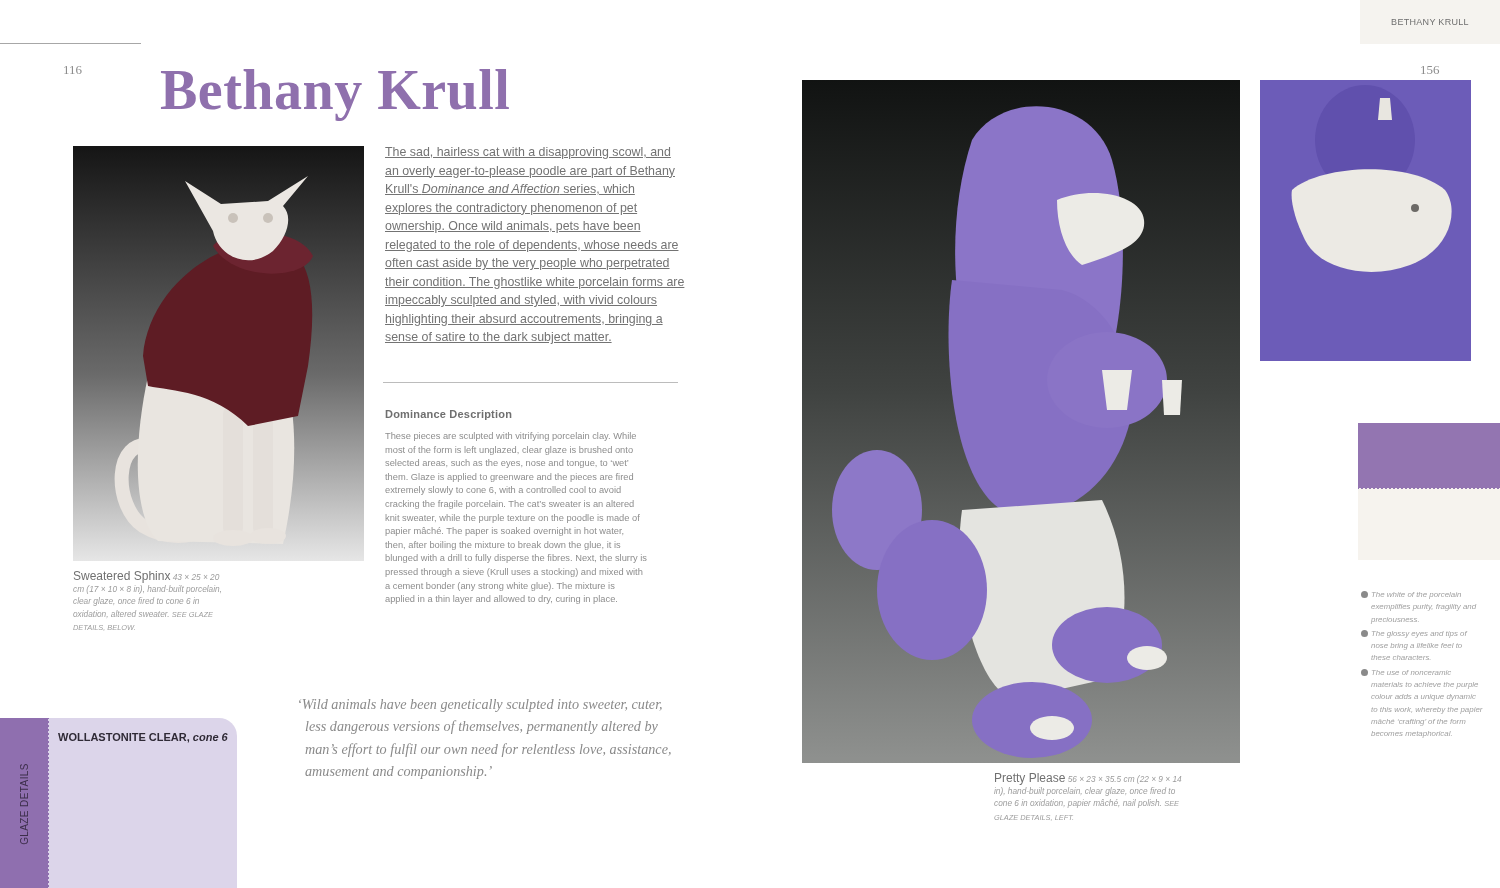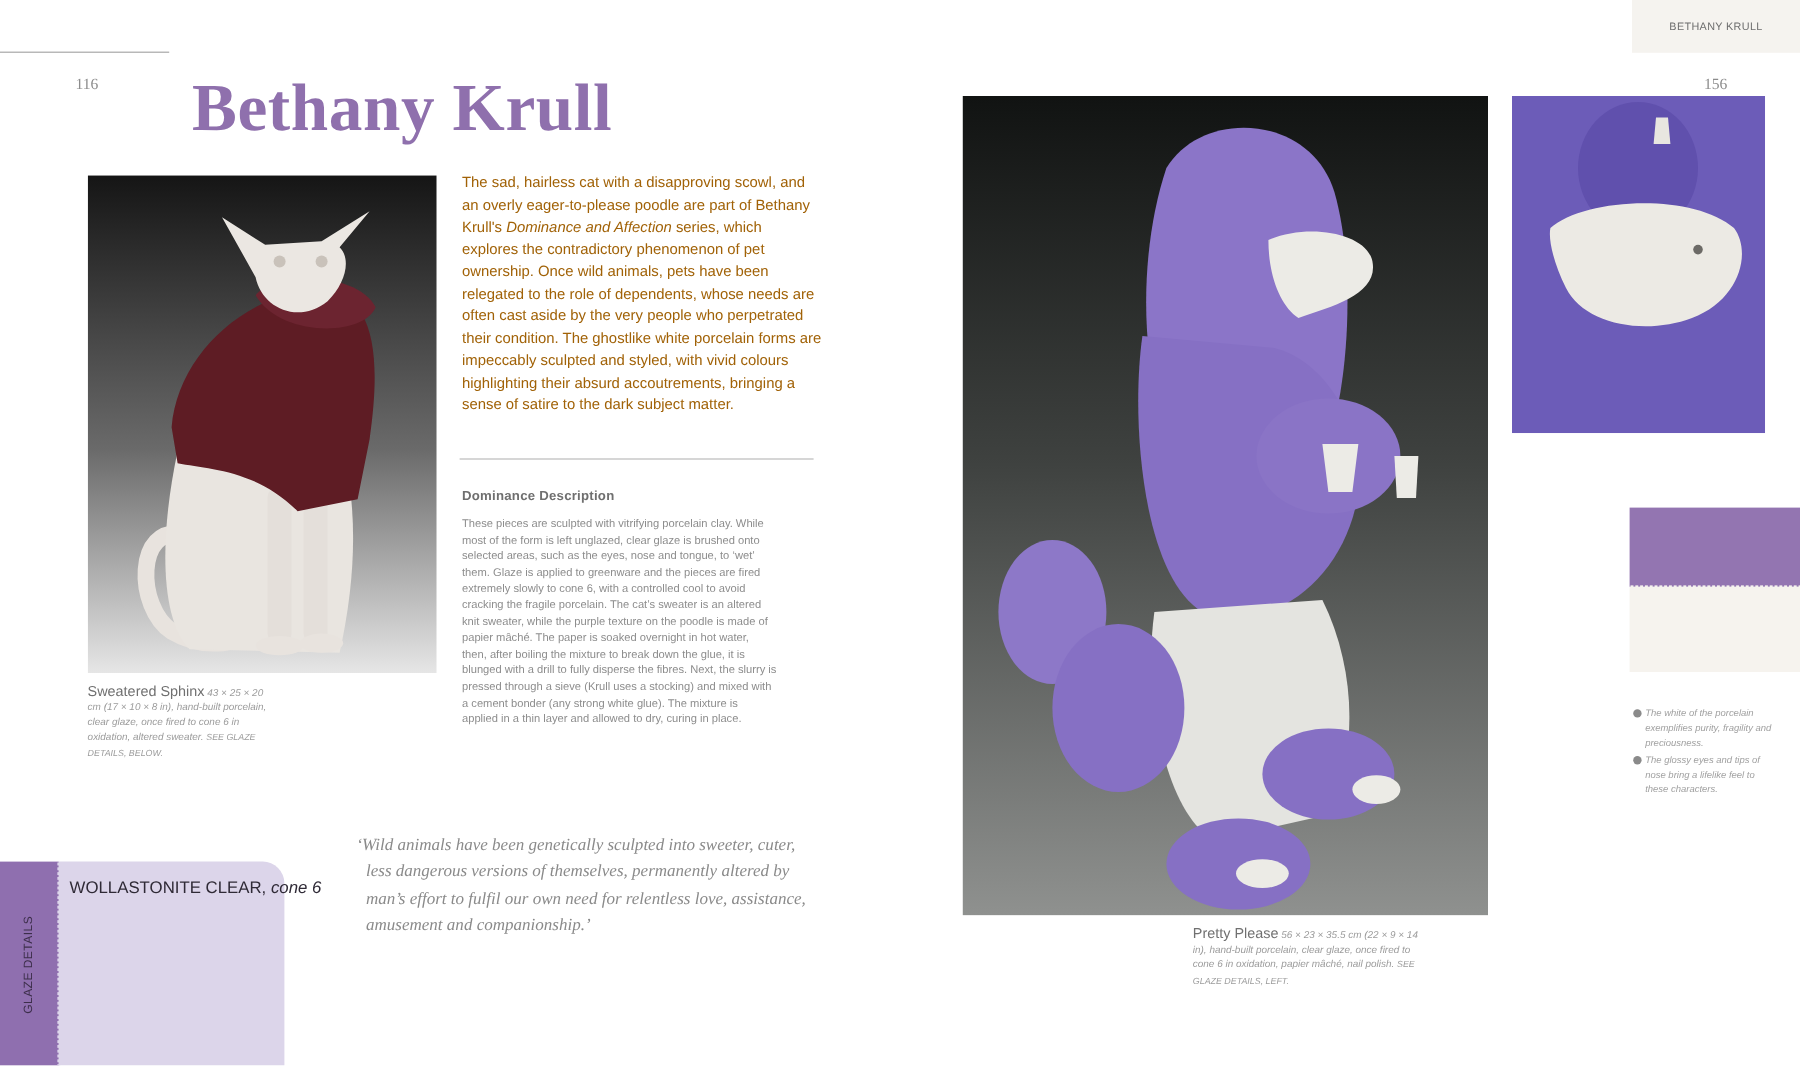--- a/index.html
+++ b/index.html
@@ -20,21 +20,21 @@
   .title { left: 160px; top: 62px; font-family: "Liberation Serif", serif; font-size: 56px; color: #8f70ad; letter-spacing: 0.5px; line-height: 1; }
 
   
   .photo { overflow: hidden; }
   .photo svg { display: block; width: 100%; height: 100%; }
   .photo-sphinx { left: 73px; top: 146px; width: 291px; height: 415px; }
   .photo-poodle { left: 802px; top: 80px; width: 438px; height: 683px; }
   .photo-detail { left: 1260px; top: 80px; width: 211px; height: 281px; }
 
   
-  .intro { left: 385px; top: 143px; width: 300px; font-size: 12.4px; line-height: 18.5px; color: #a16207; }
+  .intro { left: 385px; top: 143px; width: 300px; font-size: 12.4px; line-height: 18.5px; color: #737373; text-decoration: underline; }
   .intro em { font-style: italic; }
   .rule { left: 383px; top: 382px; width: 295px; height: 1px; background: #bcbcbc; }
   .tech-head { left: 385px; top: 408px; font-size: 11px; color: #6f6f6f; letter-spacing: 0.2px; }
   .tech-body { left: 385px; top: 430px; width: 262px; font-size: 9.3px; line-height: 13.6px; color: #8d8d8d; }
 
   .caption { font-size: 8.3px; line-height: 12.2px; color: #9c9c9c; font-style: italic; }
   .caption .cap-title { font-style: normal; font-size: 12px; color: #707070; }
   .caption .cap-ref { font-style: italic; text-transform: uppercase; font-size: 7.4px; }
   .cap-sphinx { left: 73px; top: 570px; width: 152px; }
   .cap-poodle { left: 994px; top: 772px; width: 195px; }
@@ -43,21 +43,21 @@
   .quote p { padding-left: 8px; text-indent: -8px; }
 
   
   .glaze { left: 0; top: 718px; width: 237px; height: 170px; }
   .glaze-tab { position: absolute; left: 0; top: 0; width: 49px; height: 170px; background: #8f6faf; }
   .glaze-tab::after { content: ""; position: absolute; right: -2px; top: 0; width: 4px; height: 100%;
     background-image: radial-gradient(circle at 2px 2px, #dcd5ea 1.2px, transparent 1.3px); background-size: 4px 4px; }
   .glaze-tab-label { position: absolute; left: 24px; top: 86px; transform: translate(-50%, -50%) rotate(-90deg);
     font-size: 10px; color: #3c2e4a; letter-spacing: 0.4px; white-space: nowrap; }
   .glaze-panel { position: absolute; left: 49px; top: 0; width: 188px; height: 170px; background: #dcd5ea; border-top-right-radius: 18px; }
-  .glaze-name { position: absolute; left: 9px; top: 13px; font-size: 14px; color: #2f2a36; white-space: nowrap; }
+  .glaze-name { position: absolute; left: 9px; top: 13px; font-size: 11px; color: #2f2a36; white-space: nowrap; font-weight: bold; }
   .glaze-name em { font-style: italic; }
   .glaze-table { position: absolute; left: 9px; top: 25px; width: 121px; border-collapse: collapse; }
   .glaze-table td { font-size: 8.1px; line-height: 11.6px; color: #8c8798; padding: 0; }
   .glaze-table td.val { text-align: right; }
 
   
   .swatch { left: 1358px; top: 423px; width: 142px; height: 137px; }
   .swatch-top { position: absolute; left: 0; top: 0; width: 100%; height: 66px; background: #9375b1; }
   .swatch-top::after { content: ""; position: absolute; left: 0; bottom: -2px; width: 100%; height: 4px;
     background-image: radial-gradient(circle at 2px 2px, #f6f3ee 1.2px, transparent 1.3px); background-size: 4px 4px; }
@@ -175,13 +175,14 @@
 <div class="abs caption cap-poodle"><span class="cap-title">Pretty Please</span><span> 56 × 23 × 35.5 cm (22 × 9 × 14 in), hand-built porcelain, clear glaze, once fired to cone 6 in oxidation, papier mâché, nail polish. </span><span class="cap-ref">See glaze details, left.</span></div>
 
 <div class="abs swatch">
   <div class="swatch-top"></div>
   <div class="swatch-bottom"></div>
 </div>
 
 <div class="abs notes">
   <div class="note"><span class="bullet"></span><span>The white of the porcelain exemplifies purity, fragility and preciousness.</span></div>
   <div class="note"><span class="bullet"></span><span>The glossy eyes and tips of nose bring a lifelike feel to these characters.</span></div>
+  <div class="note"><span class="bullet"></span><span>The use of nonceramic materials to achieve the purple colour adds a unique dynamic to this work, whereby the papier mâché ‘crafting’ of the form becomes metaphorical.</span></div>
 </div>
 
 </body></html>

